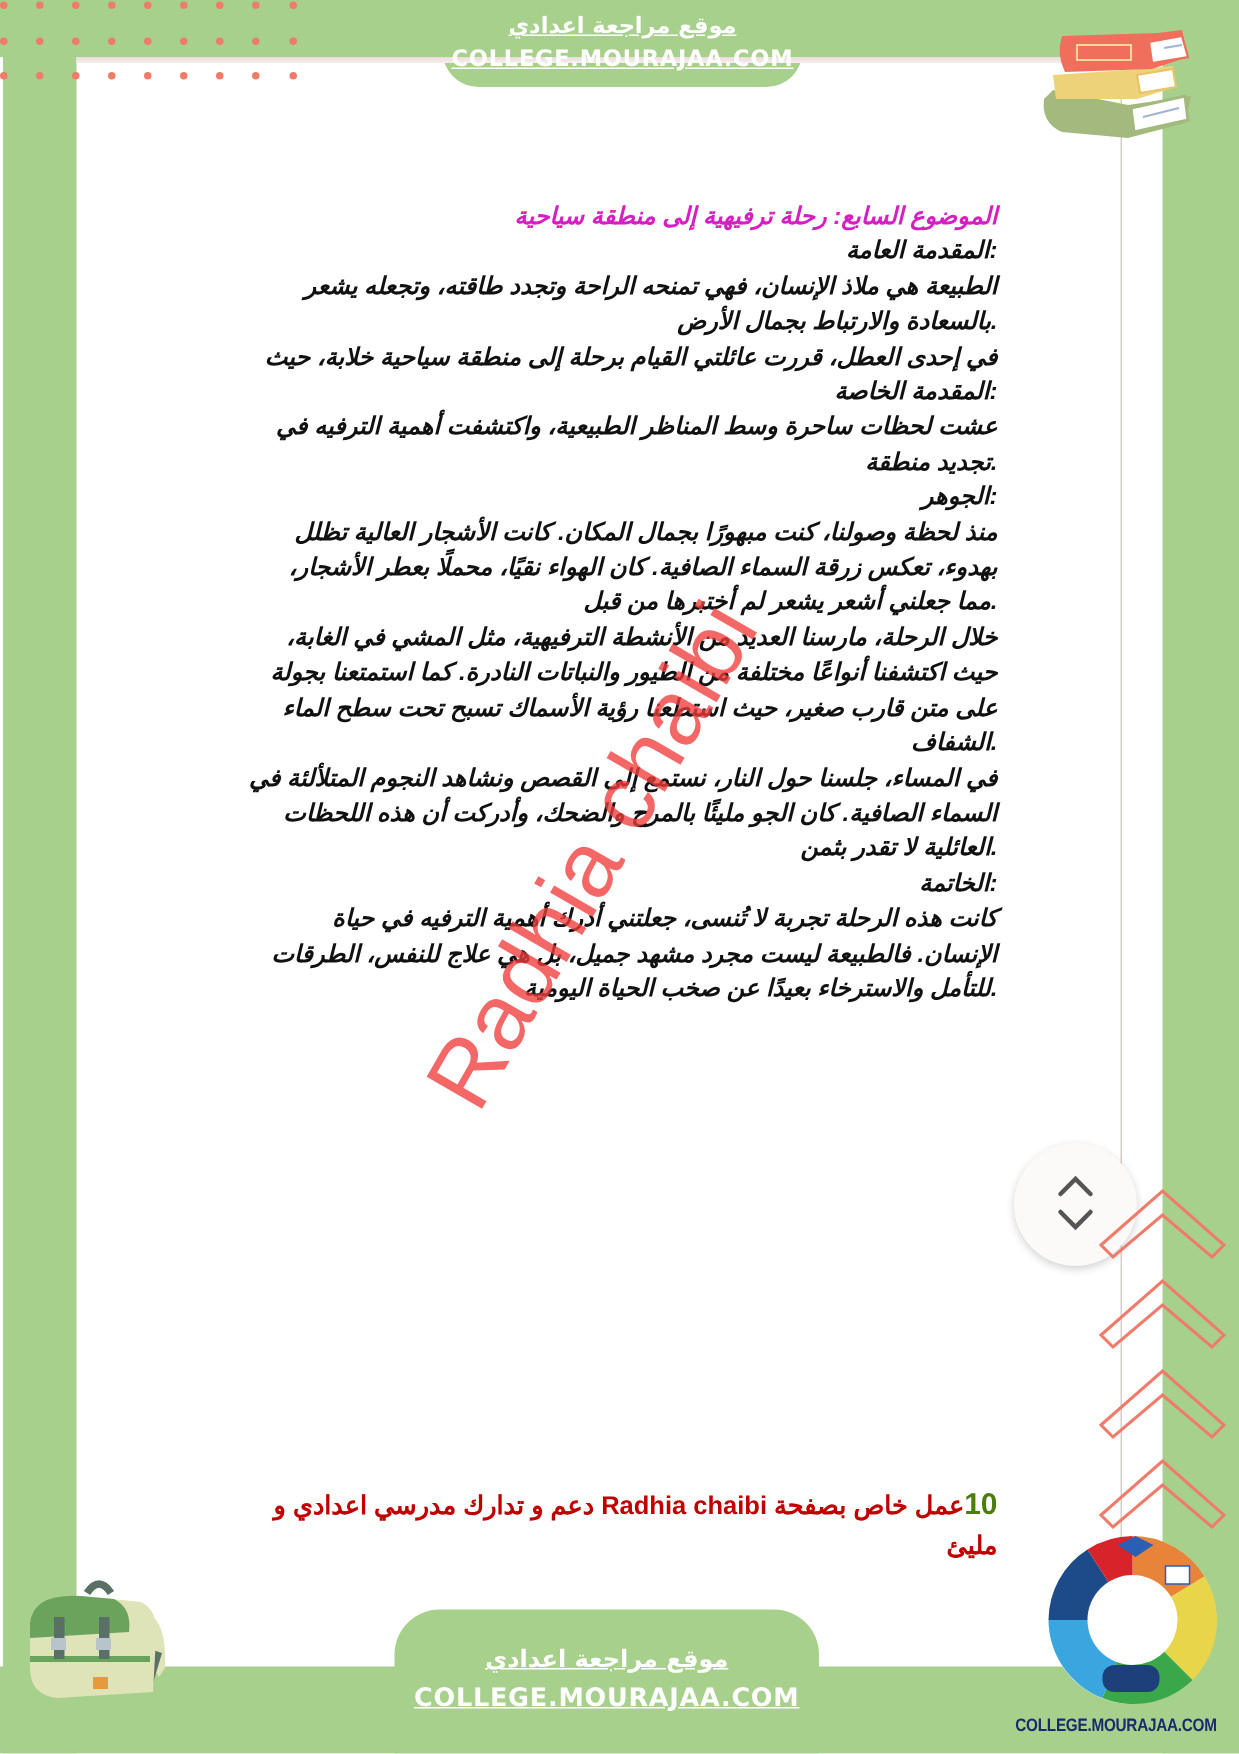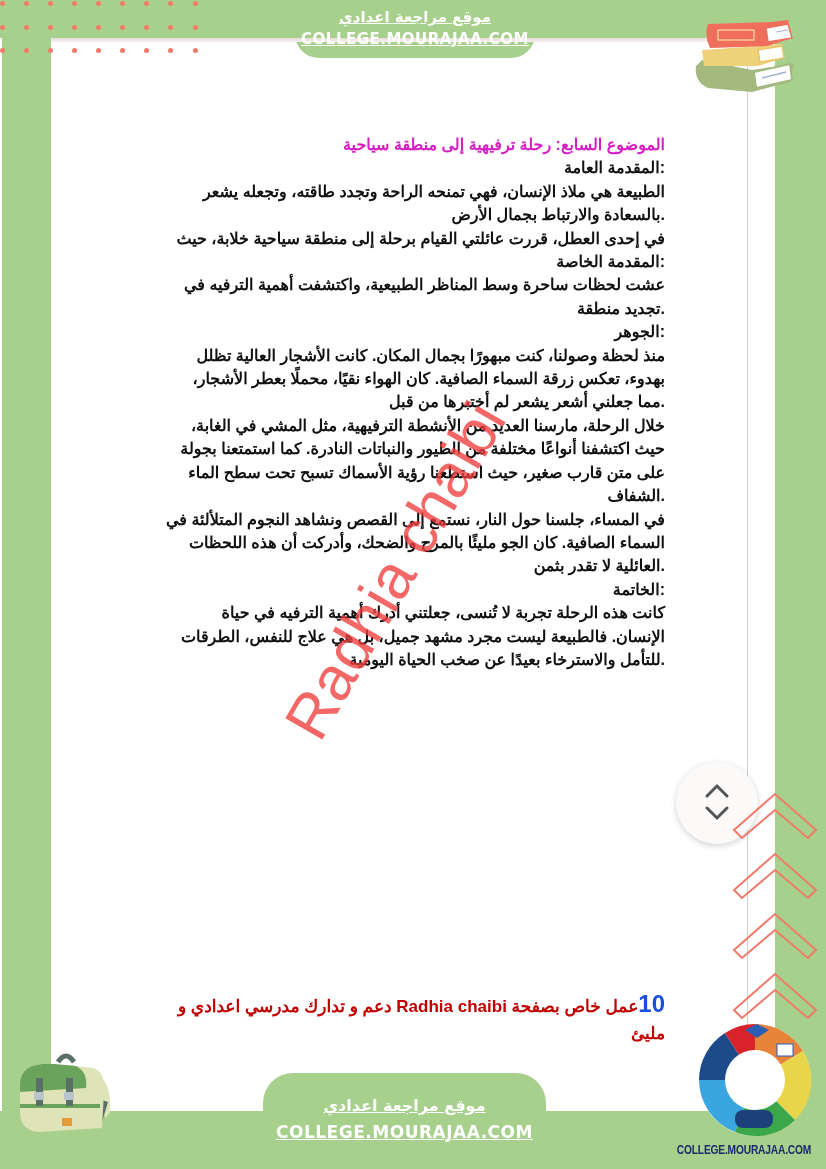--- a/index.html
+++ b/index.html
@@ -26,25 +26,25 @@
     .site-label { position: absolute; text-align: center; color: #ffffff; font-weight: bold;
       text-decoration: underline; font-family: "DejaVu Sans", sans-serif; }
     #top-site-ar { left: 295px; top: 8px; width: 240px; font-size: 15px; }
     #top-site-en { left: 295px; top: 30px; width: 240px; font-size: 15px; letter-spacing: 0.5px; }
     #bot-site-ar { left: 263px; top: 1096px; width: 283px; font-size: 16px; }
     #bot-site-en { left: 263px; top: 1122px; width: 283px; font-size: 17px; letter-spacing: 0.5px; }
 
     .doc { position: absolute; left: 120px; top: 133px; width: 545px; direction: rtl; text-align: right;
       font-family: "Liberation Sans", sans-serif; font-weight: bold; color: #111; font-size: 16px; line-height: 23.4px; }
     .doc .title { color: #d61fc3; }
-    .doc p { margin: 0; }
+    .doc p { margin: 0; font-style: italic; }
 
     .footer-note { position: absolute; left: 120px; top: 990px; width: 545px; direction: rtl; text-align: right;
       font-family: "Liberation Sans", sans-serif; font-weight: bold; font-size: 17px; line-height: 27px; color: #c00000; }
-    .footer-note .num { color: #1d4ed8; font-size: 24px; }
+    .footer-note .num { color: #4d7c0f; font-size: 20px; }
 
     .watermark { position: absolute; left: 145px; top: 535px; font-family: "Liberation Sans", sans-serif;
       font-size: 62px; color: rgba(240, 60, 60, 0.78); transform: rotate(-60deg); transform-origin: center;
       white-space: nowrap; width: 500px; text-align: center; }
 
     .scroll-btn { position: absolute; left: 676px; top: 762px; width: 82px; height: 82px; border-radius: 50%;
       background: #fbfaf9; box-shadow: 0 2px 6px rgba(0,0,0,0.18); }
     .scroll-btn svg { position: absolute; left: 27px; top: 18px; }
 
     .chevrons { position: absolute; left: 730px; top: 790px; }

